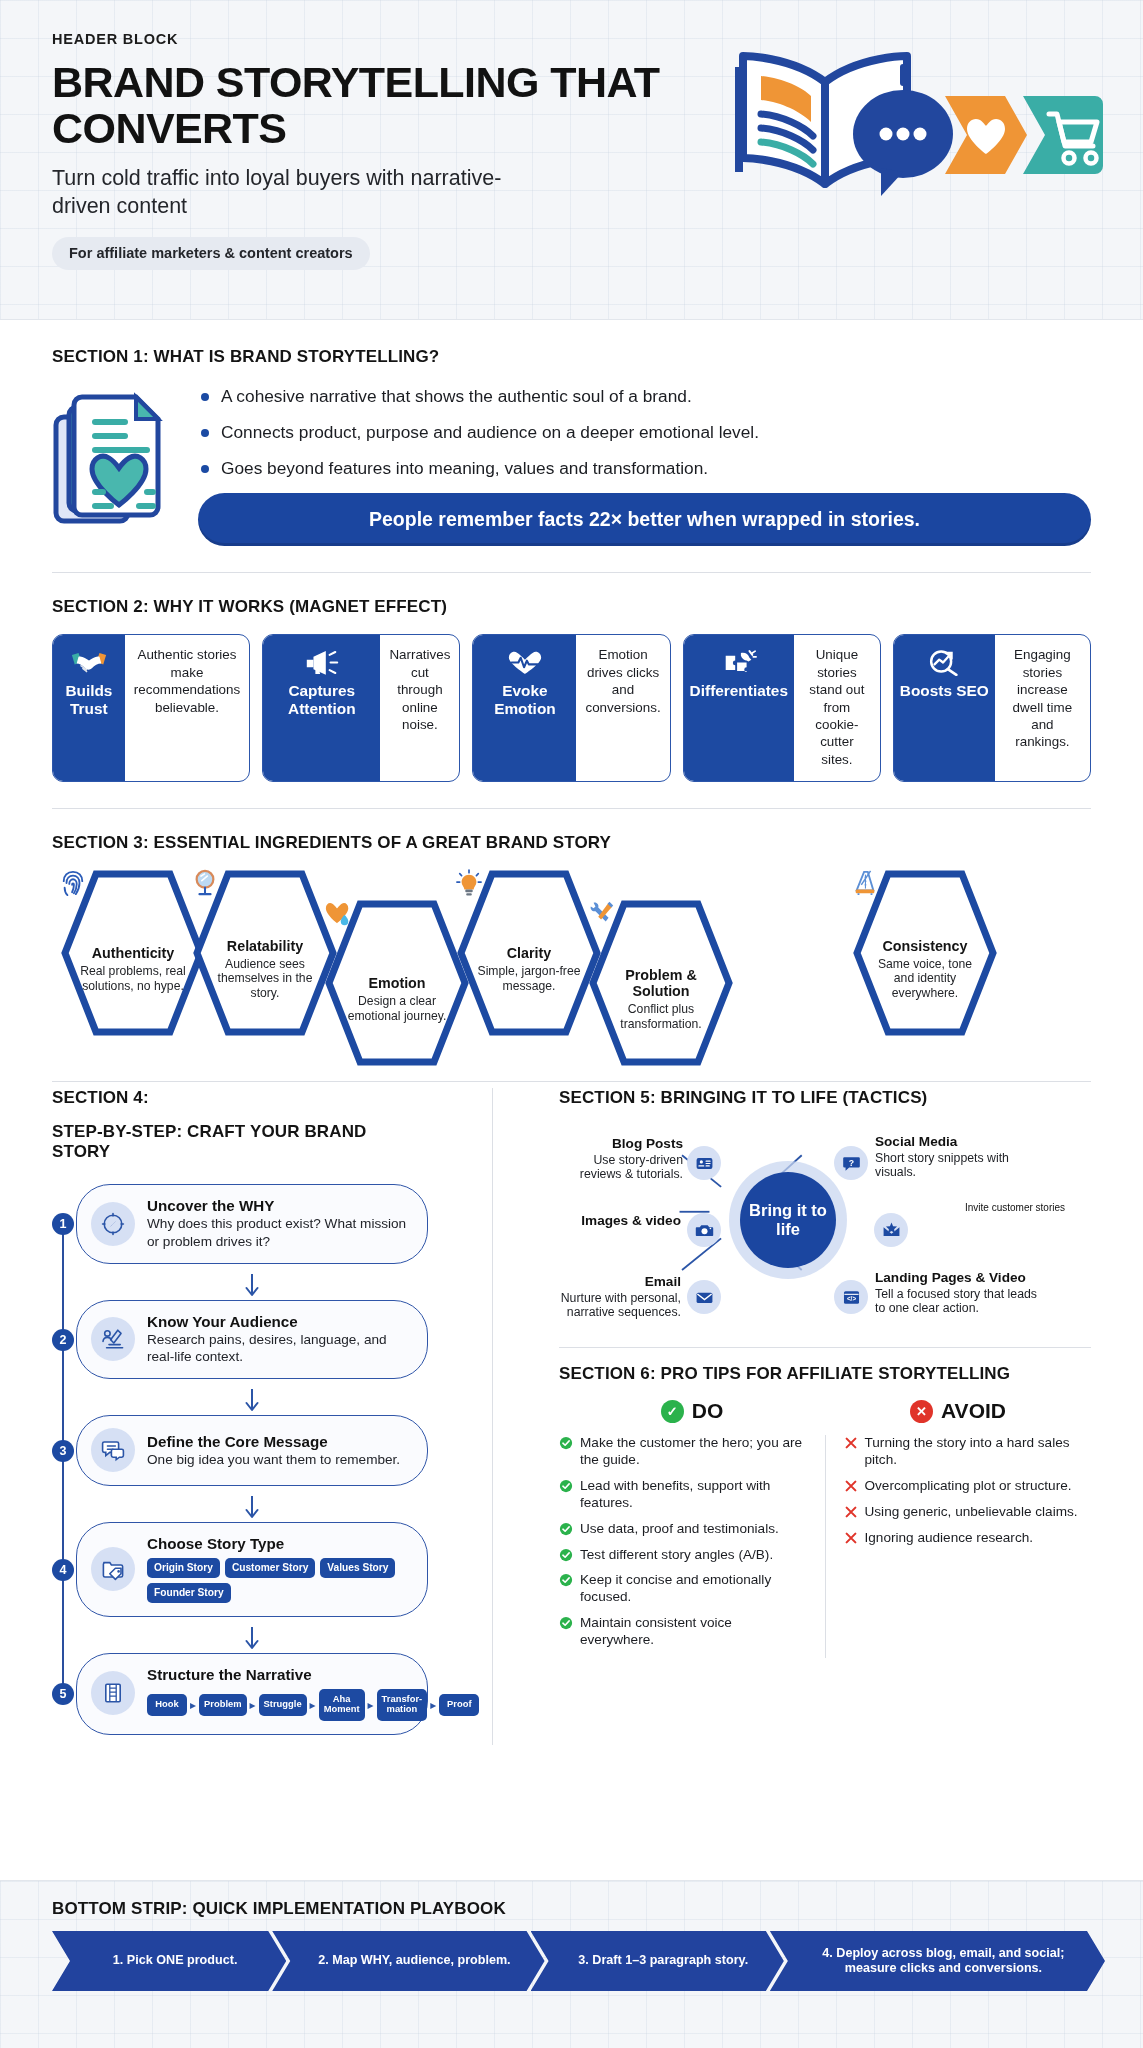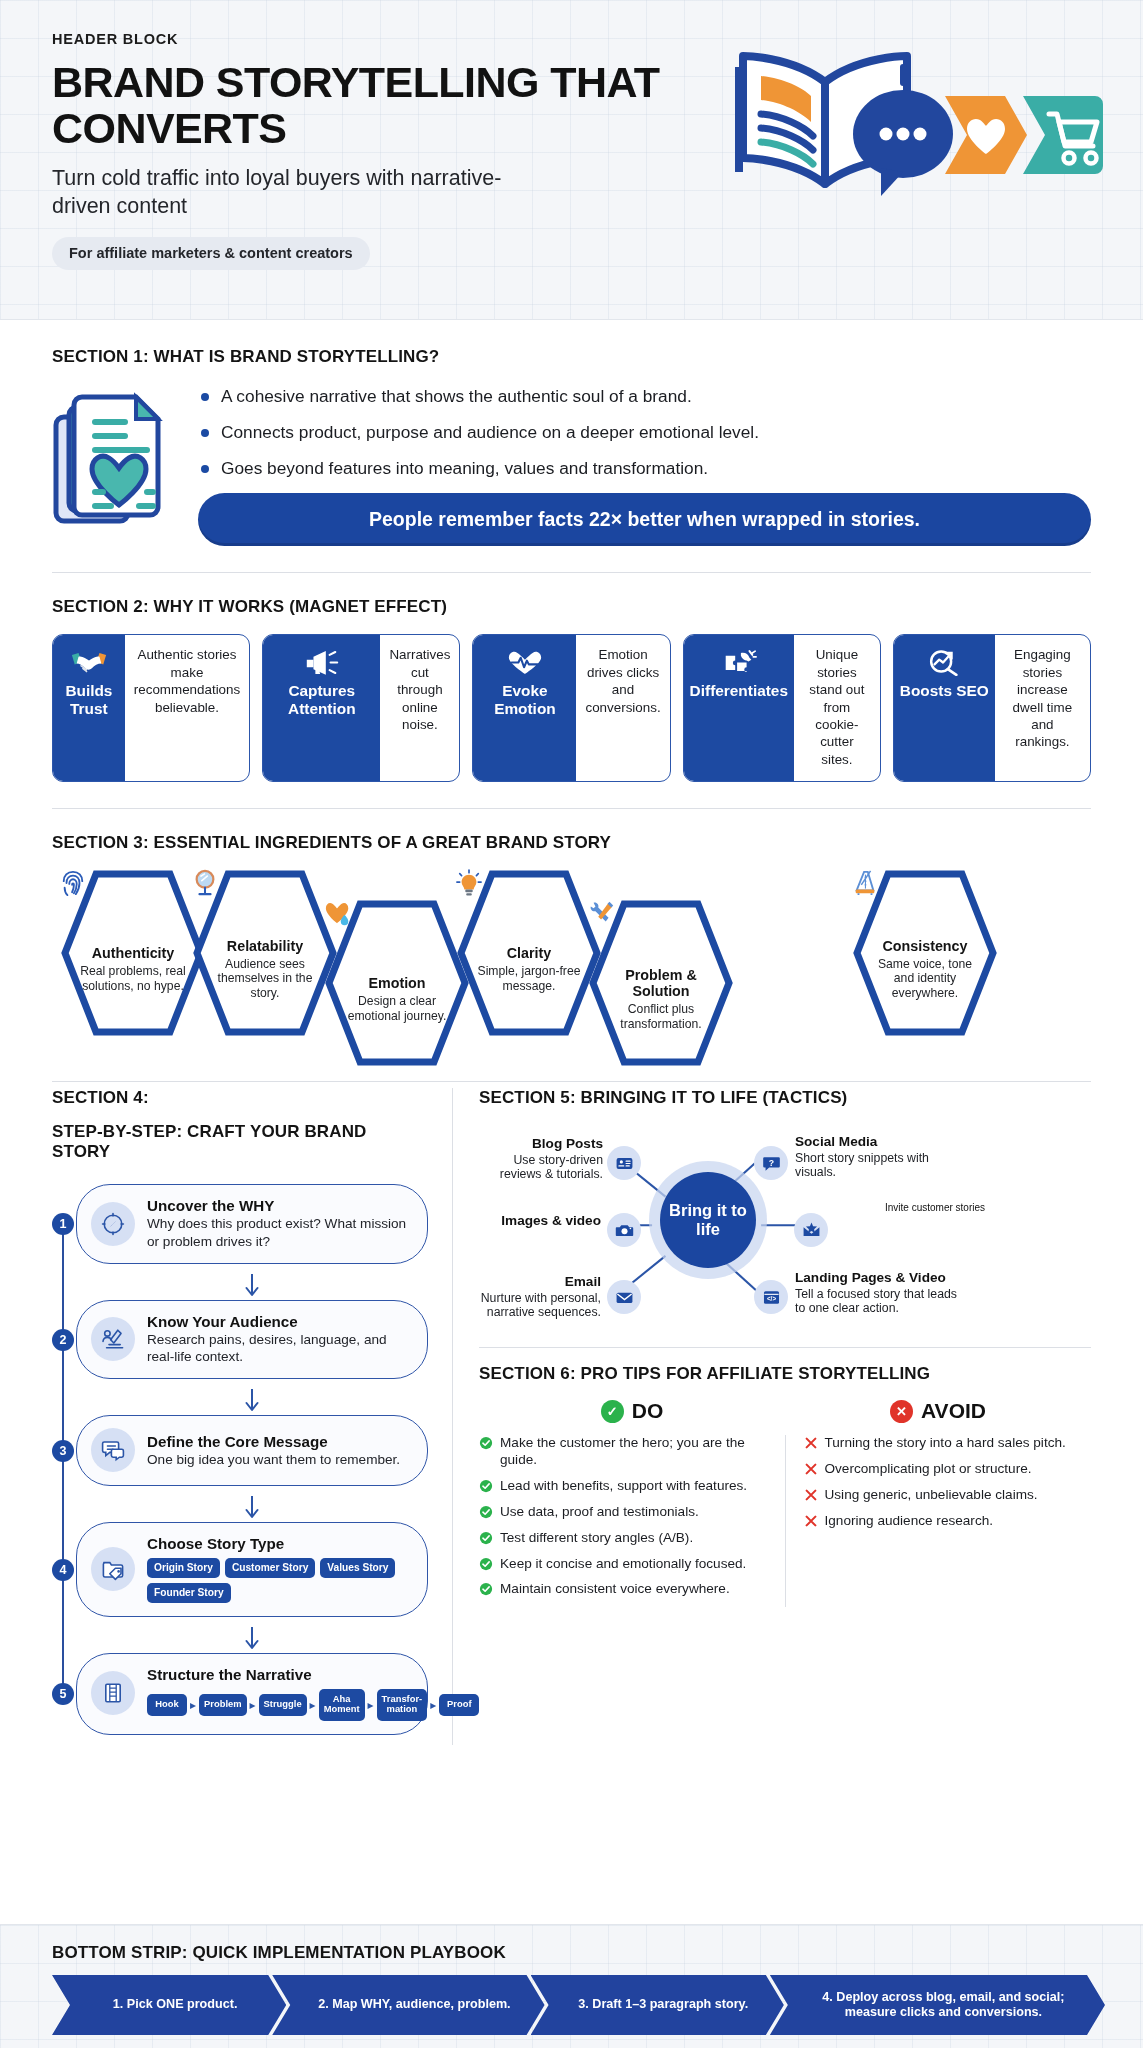--- a/index.html
+++ b/index.html
@@ -103,21 +103,21 @@
   .hex-inner {
     position:absolute; inset:0; display:flex; flex-direction:column;
     align-items:center; justify-content:center; text-align:center;
     padding: 0 20px;
   }
   .hex-ico { height:30px; margin-bottom:3px; display:flex; align-items:center; justify-content:center;}
   .hex-t { font-size: 14.3px; font-weight:700; color:#141414; line-height:1.1; }
   .hex-d { font-size: 12.2px; line-height:1.21; color:#232529; margin-top:2px; }
 
   
-  .lower { display:flex; padding: 0 52px; margin-top: 6px; }
+  .lower { display:flex; padding: 0 52px; margin-top: 6px; gap: 40px; }
   .colL { width: 400px; flex:0 0 400px; padding-right: 24px; }
   .vdiv { width:1px; background:#dcdfe5; flex:0 0 1px; }
   .colR { flex:1; padding-left: 26px; }
 
   
   .steps { position:relative; margin-top: 22px; padding-left: 24px; }
   .spine { position:absolute; left: 10px; top: 34px; bottom: 34px; width:2.4px; background:#2a4f9e; }
   .step { position:relative; margin-bottom: 10px; }
   .step-num {
     position:absolute; left:-24px; top:50%; transform:translateY(-50%);
@@ -175,21 +175,21 @@
   .da-title .t { font-size:21px; font-weight:700; color:#111; }
   .circ { width:23px; height:23px; border-radius:50%; display:flex;align-items:center;justify-content:center;color:#fff;font-size:13px;font-weight:700;}
   .da-body { display:flex; margin-top: 12px; }
   .da-list { flex:1; }
   .da-list li { list-style:none; position:relative; padding-left:21px; margin-bottom:9px; font-size:13.6px; line-height:1.24; color:#1b1d22;}
   .da-list li .mk { position:absolute; left:0; top:1px; }
   .da-sep { width:1px; background:#dcdfe5; margin: 0 18px; }
 
   
   .bottom {
-    position:absolute; left:0; right:0; bottom:0; height: 124px;
+    position:absolute; left:0; right:0; bottom:0; height: 168px;
     background:
       linear-gradient(to right, rgba(200,210,225,.30) 0 1px, transparent 1px 100%),
       linear-gradient(to bottom, rgba(200,210,225,.30) 0 1px, transparent 1px 100%),
       #f4f6f9;
     background-size: 38px 38px, 38px 38px, 100% 100%;
     border-top:1px solid #e2e6ec;
     padding: 18px 52px 0;
   }
   .strip { display:flex; margin-top: 12px; height: 60px; }
   .sarrow {

